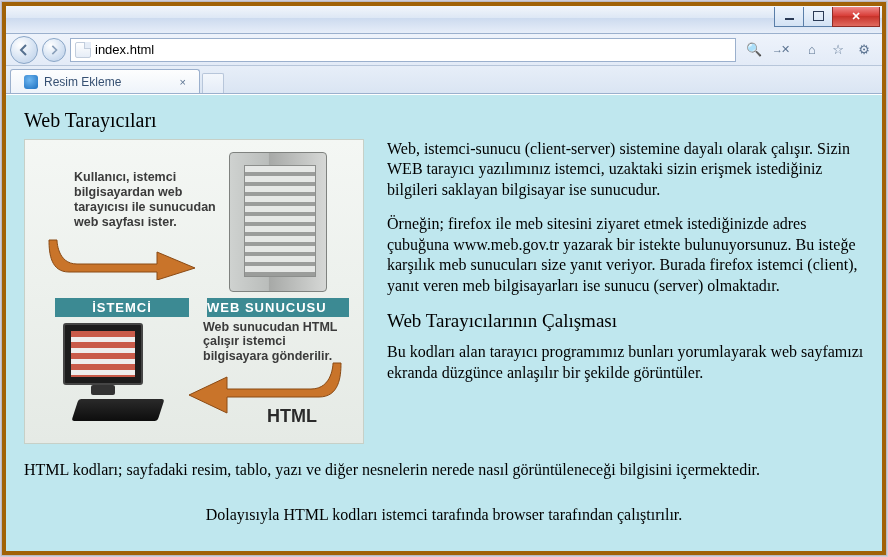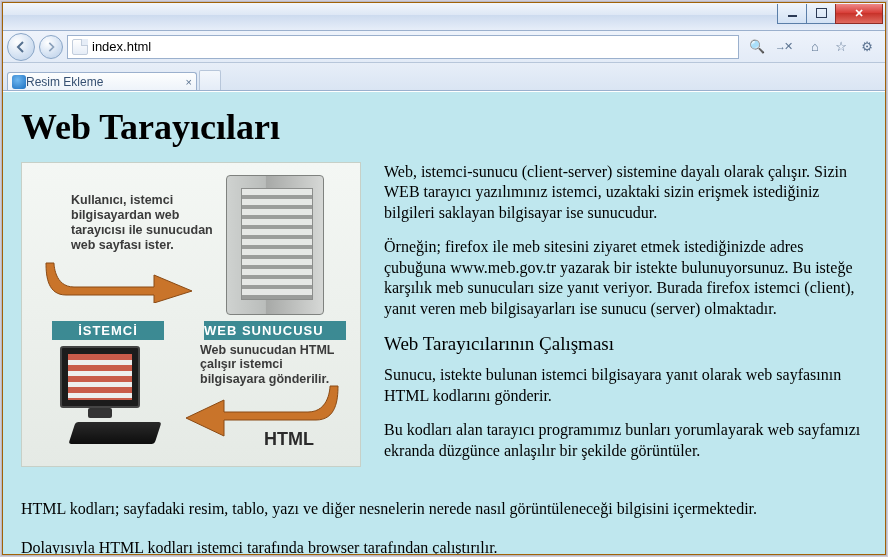--- a/index.html
+++ b/index.html
@@ -1,20 +1,20 @@
 <!DOCTYPE html>
 <html><head>
 <meta charset="utf-8">
 <style>
   * { box-sizing: border-box; margin: 0; padding: 0; }
   html, body { width: 888px; height: 557px; overflow: hidden; font-family: "Segoe UI", Tahoma, sans-serif; }
   body { background: #d0cdd8; }
 
   
-  .window { width: 884px; height: 553px; margin: 2px; border: 1px solid #a16207; background: #84cc16; display: flex; flex-direction: column; box-shadow: 0 0 0 1px rgba(0,0,0,.1); }
+  .window { width: 884px; height: 553px; margin: 2px; border: 4px solid #a16207; background: #84cc16; display: flex; flex-direction: column; box-shadow: 0 0 0 1px rgba(0,0,0,.1); }
   .titlebar { height: 28px; background: linear-gradient(#f2f6fb,#dde7f5 45%,#cddbef 46%,#e7eef9); display:flex; align-items:center; border-bottom:1px solid #9bb0cd; }
   .titlebar-spacer { flex:1; }
   .win-btns { display:flex; height:22px; margin-right:2px; margin-top:-4px; }
   .win-btn { width:30px; height:20px; border:1px solid #5a7ea8; border-top:none; margin-left:-1px; display:flex; align-items:center; justify-content:center; font-size:12px; background:linear-gradient(#eef4fc,#d3e2f4); color:#2b3a55; }
   .win-btn.min::before{content:""; width:9px; height:2px; background:#2b3a55; margin-top:6px;}
   .win-btn.max::before{content:""; width:9px; height:8px; border:1.5px solid #2b3a55; background:transparent;}
   .win-btn.close{ width:48px; background:linear-gradient(#e88,#d9403a 45%,#c62f27 46%,#e06a5f); color:#fff; border-color:#8f2c26; border-top-right-radius:0; }
   .win-btn.close::before{content:"✕"; font-weight:bold; font-size:11px;}
 
   
@@ -23,48 +23,48 @@
   .navbtn.fwd{ width:24px;height:24px; }
   .addr{ flex:1; height:24px; border:1px solid #9bb0cd; background:#fff; display:flex; align-items:center; padding:0 4px; gap:4px; font-size:13px; }
   .addr .pageicon{ width:16px;height:16px; background:linear-gradient(#fff,#e6edf7); border:1px solid #c2cddc; border-radius:2px; position:relative;}
   .addr .pageicon::after{content:""; position:absolute; width:6px;height:6px; background:#e6edf7; border-left:1px solid #c2cddc; border-bottom:1px solid #c2cddc; right:-1px; top:-1px; transform:skewY(0deg);}
   .addr-input{ flex:1; border:none; outline:none; font-size:13px; font-family:inherit; color:#000;}
   .addr-tools{ display:flex; align-items:center; gap:6px; color:#5b7391; font-size:13px; padding:0 4px;}
   .tool-ic{ width:20px; height:20px; display:flex; align-items:center; justify-content:center; border:1px solid transparent; color:#5b7391;}
 
   
   .tabstrip{ height:28px; background:linear-gradient(#e7eef8,#dae5f3); display:flex; align-items:flex-end; padding-left:4px; border-bottom:1px solid #9bb0cd; }
-  .tab{ height:18px; min-width:190px; background:linear-gradient(#fdfefe,#eef3fa); border:1px solid #9bb0cd; border-bottom:none; border-radius:3px 3px 0 0; display:flex; align-items:center; padding:0 4px; font-size:12px; color:#365072;}
+  .tab{ height:24px; min-width:190px; background:linear-gradient(#fdfefe,#eef3fa); border:1px solid #9bb0cd; border-bottom:none; border-radius:3px 3px 0 0; display:flex; align-items:center; padding:0 13px; gap:6px; font-size:12px; color:#365072;}
   .tab .favicon{ width:14px;height:14px; border-radius:3px; background:radial-gradient(circle at 40% 35%,#6fb7f0,#1b6fc0);}
   .tab .tab-title{ flex:1; white-space:nowrap; overflow:hidden; text-overflow:ellipsis;}
   .tab .tab-close{ color:#5b7391; font-size:11px;}
   .newtab{ width:22px;height:20px; margin-left:2px; border:1px solid #b7c6da; border-bottom:none; border-radius:2px 2px 0 0; background:linear-gradient(#f3f7fc,#e4ecf7);}
 
   
   .viewport{ flex:1; overflow:auto; background:#bfe7ee; padding:14px 18px 24px; border-top:1px solid #fff;}
-  .viewport h1{ font-family:"Times New Roman",serif; font-weight:bold; font-size:36px; color:#000; margin-bottom:14px;}
+  .viewport h1{ font-family:"Times New Roman",serif; font-weight:normal; font-size:20px; color:#000; margin-bottom:7px;}
   .article{ display:flex; gap:14px; font-family:"Times New Roman",serif; font-size:16px; color:#000;}
   .figure{ width:340px; flex:0 0 340px; background:linear-gradient(#f4f7f4,#e5eae5); border:1px solid #c7d0c7; position:relative; height:305px;}
   .textcol{ flex:1;margin-left:9px;}
   .textcol p{ margin-bottom:14px; line-height:1.28;}
   .textcol h2{ font-size:19px; font-weight:normal; margin:4px 0 10px;}
-  .fullp{ font-family:"Times New Roman",serif; font-size:16px; color:#000; margin-top:24px; line-height:1.3;}
-  .fullp + .fullp{ margin-top:18px;}
+  .fullp{ font-family:"Times New Roman",serif; font-size:16px; color:#000; margin-top:16px; line-height:1.3;}
+  .fullp + .fullp{ margin-top:24px;text-align:center;}
 
   
   .fig-label-top{ position:absolute; left:10px; top:30px; width:160px; font-size:12.5px; font-weight:bold; color:#3b3b3b; line-height:1.2; font-family:Verdana,Arial,sans-serif;margin-left:39px;}
   .arrow-right{ position:absolute; left:22px; top:94px; width:150px; height:46px;}
   .arrow-right svg{width:100%;height:100%;}
   .server{ position:absolute; right:36px; top:12px; width:98px; height:140px; background:linear-gradient(90deg,#cfd2d0,#babdbb 40%,#a7a9a7 41%,#d6d8d6); border:1px solid #7f827f; border-radius:4px;}
   .server::before{content:""; position:absolute; left:14px; top:12px; width:70px; height:110px;
      background:repeating-linear-gradient(#e6e8e6 0 6px,#9b9d9b 6px 10px);
      border:1px solid #8c8e8c;}
   .server-cap{ position:absolute; right:14px; top:158px; width:142px; text-align:left; font-size:13px; color:#fff; font-weight:bold; letter-spacing:1px; background:#3c8a93; padding:2px 0; font-family:Verdana,Arial,sans-serif;}
   .server-sub{ position:absolute; right:12px; top:180px; width:148px; font-size:12.5px; font-weight:bold; color:#3b3b3b; line-height:1.15; font-family:Verdana,Arial,sans-serif;}
-  .istemci-cap{ position:absolute; left:30px; top:158px; width:112px; text-align:center; font-size:13px; color:#fff; font-weight:bold; letter-spacing:1px; background:#3c8a93; padding:2px 0; font-family:Verdana,Arial,sans-serif;}
+  .istemci-cap{ position:absolute; left:30px; top:158px; width:134px; text-align:center; font-size:13px; color:#fff; font-weight:bold; letter-spacing:1px; background:#3c8a93; padding:2px 0; font-family:Verdana,Arial,sans-serif;}
   .client{ position:absolute; left:28px; bottom:14px; width:118px; height:110px;}
   .monitor{ position:absolute; left:10px; top:4px; width:80px;height:62px; background:#1c1c1c; border:2px solid #454545; border-radius:3px;}
   .monitor::after{content:""; position:absolute; left:6px; top:6px; right:6px; bottom:6px; background:repeating-linear-gradient(#c95b4a 0 6px,#eee 6px 11px);}
   .stand{ position:absolute; left:38px; top:66px; width:24px;height:10px; background:#333; border-radius:2px;}
   .keyboard{ position:absolute; left:22px; top:80px; width:86px; height:22px; background:linear-gradient(#2a2a2a,#0d0d0d); transform:skewX(-18deg); border-radius:3px;}
   .arrow-left{ position:absolute; right:20px; bottom:26px; width:160px; height:56px;}
   .arrow-left svg{width:100%;height:100%;}
   .html-lab{ position:absolute; right:46px; bottom:16px; font-size:18px; font-weight:bold; color:#2b2b2b; font-family:Verdana,Arial,sans-serif;}
 
   
@@ -147,21 +147,20 @@
               <path d="M150 2 C 150 2 150 28 128 28 L44 28 L44 16 L6 34 L44 52 L44 36 L136 36 C 156 36 158 16 158 2 Z" fill="#c9742a" stroke="#8a4a14" stroke-width="1"></path>
             </svg>
         </div>
         <div class="html-lab">HTML</div>
       </div>
 
       <div class="textcol">
         <p>Web, istemci-sunucu (client-server) sistemine dayalı olarak çalışır. Sizin WEB tarayıcı yazılımınız istemci, uzaktaki sizin erişmek istediğiniz bilgileri saklayan bilgisayar ise sunucudur.</p>
         <p>Örneğin; firefox ile meb sitesini ziyaret etmek istediğinizde adres çubuğuna www.meb.gov.tr yazarak bir istekte bulunuyorsunuz. Bu isteğe karşılık meb sunucuları size yanıt veriyor. Burada firefox istemci (client), yanıt veren meb bilgisayarları ise sunucu (server) olmaktadır.</p>
         <h2>Web Tarayıcılarının Çalışması</h2>
-        <p>Sunucu, istekte bulunan istemci bilgisayara yanıt olarak web sayfasının HTML kodlarını gönderir.</p>
         <p>Bu kodları alan tarayıcı programımız bunları yorumlayarak web sayfamızı ekranda düzgünce anlaşılır bir şekilde görüntüler.</p>
       </div>
     </div>
 
     <p class="fullp">HTML kodları; sayfadaki resim, tablo, yazı ve diğer nesnelerin nerede nasıl görüntüleneceği bilgisini içermektedir.</p>
     <p class="fullp">Dolayısıyla HTML kodları istemci tarafında browser tarafından çalıştırılır.</p>
   </div>
 
 </div>
 

